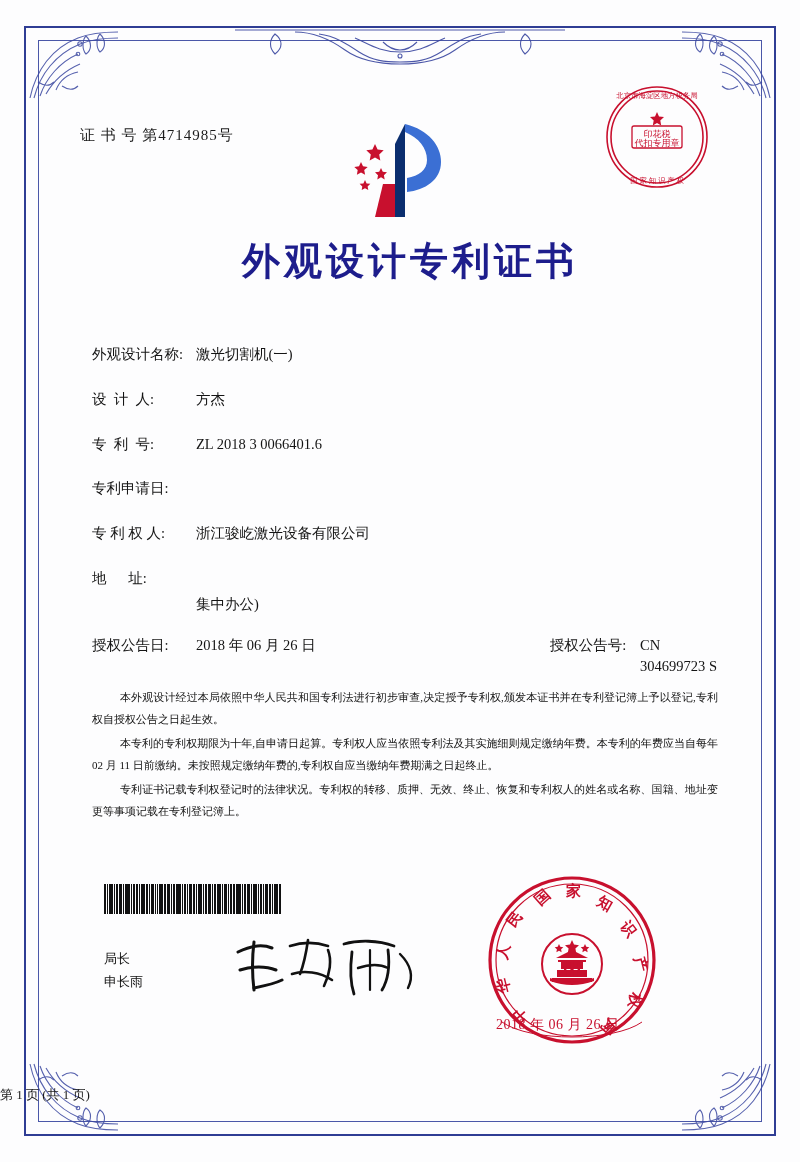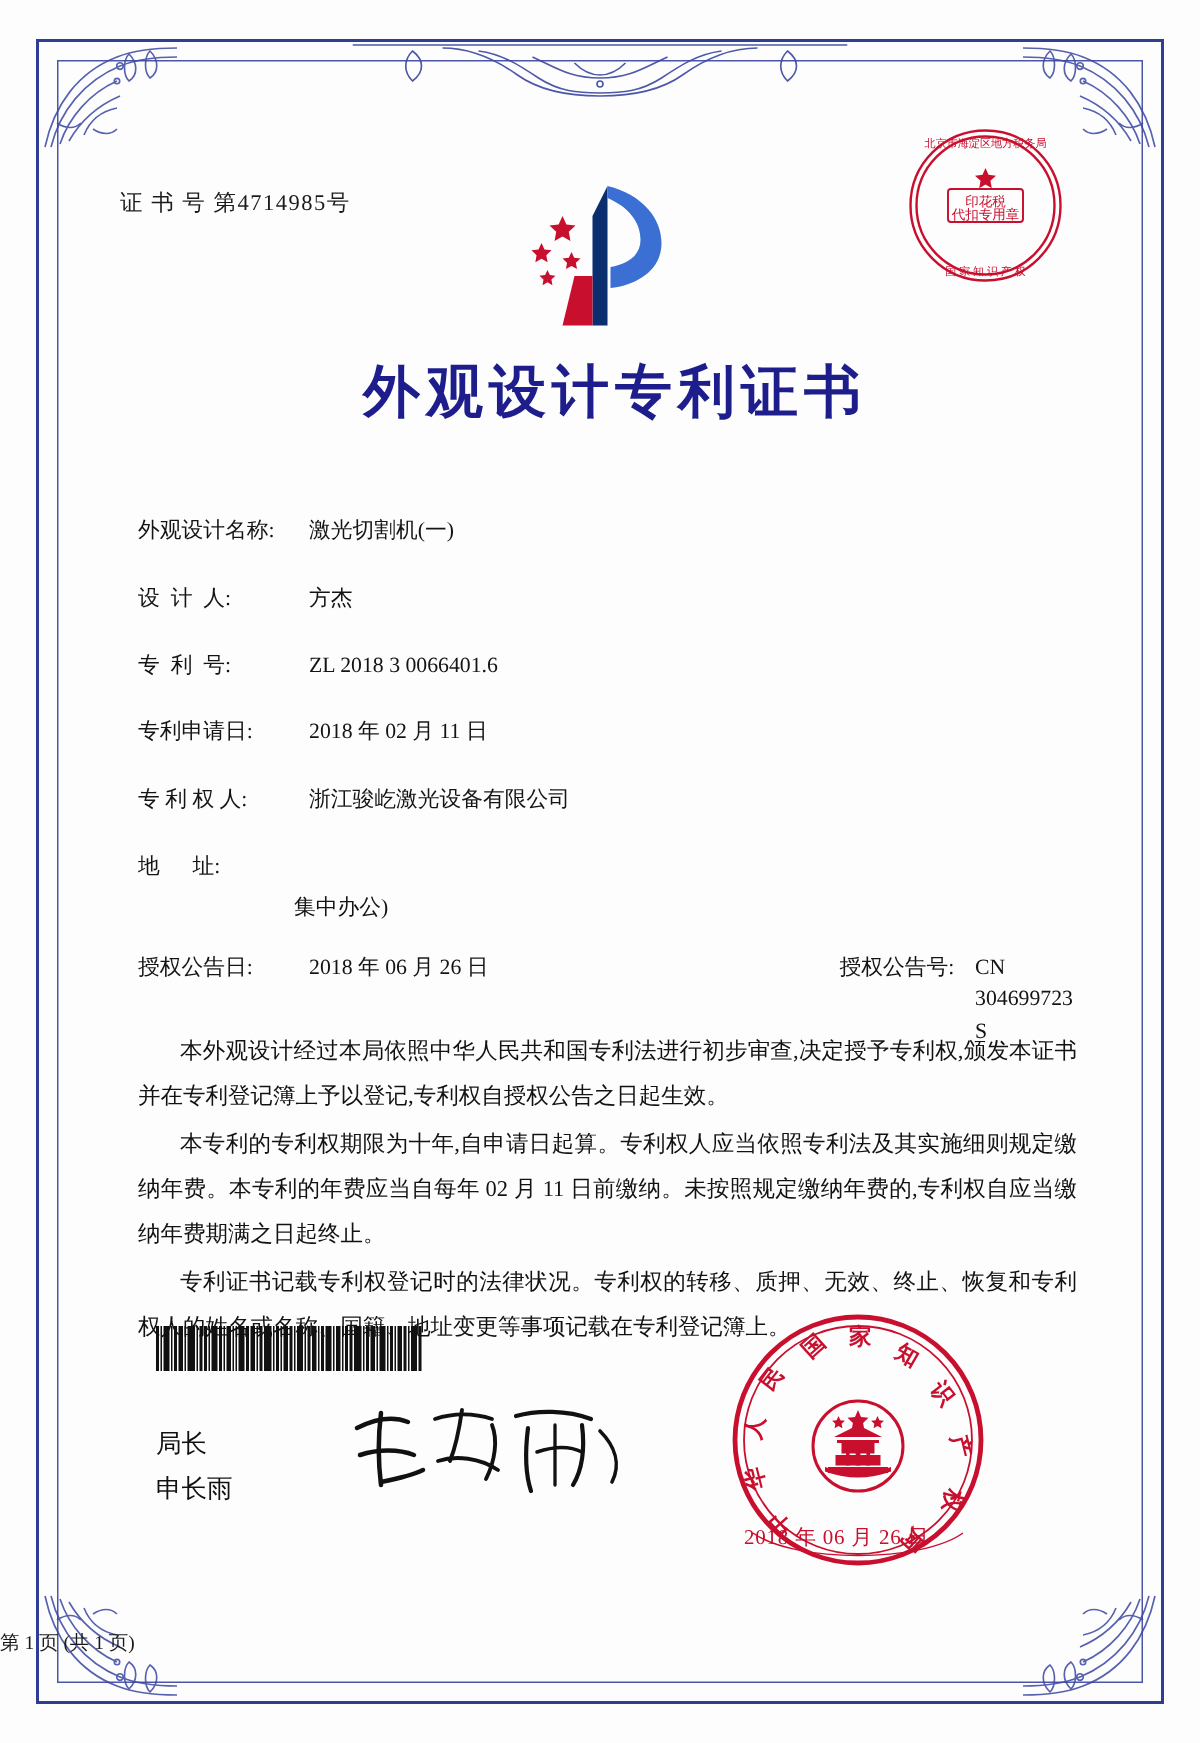--- a/index.html
+++ b/index.html
@@ -111,21 +111,20 @@
     line-height: 1.5;
   }
   .field-label {
     flex: 0 0 104px;
     letter-spacing: 0px;
     white-space: pre;
   }
   .field-value {
     flex: 1 1 auto;
     word-break: break-word;
-    margin-left: 10px;
   }
   .field-row.two-col .field-value { flex: 0 0 300px; }
   .field-row .label2 {
     flex: 0 0 104px;
     text-align: center;
     padding-left: 40px;
     white-space: pre;
   }
   .field-row .value2 { flex: 1 1 auto; }
   .addr-cont {
@@ -134,21 +133,21 @@
     margin-bottom: 21px;
     font-size: 14.5px;
   }
 
   
   .body-text {
     position: absolute;
     left: 92px;
     right: 82px;
     top: 686px;
-    font-size: 15px;
+    font-size: 11px;
     line-height: 2.0;
     color: #121212;
     text-align: justify;
   }
   .body-text p {
     margin: 0 0 2px 0;
     text-indent: 28px;
   }
 
   
@@ -166,21 +165,21 @@
     height: 100%;
     background: #111;
     margin-right: 1px;
   }
 
   
   .sign-block {
     position: absolute;
     left: 104px;
     top: 948px;
-    font-size: 17px;
+    font-size: 13px;
     line-height: 1.75;
     color: #111;
   }
   .signature {
     position: absolute;
     left: 228px;
     top: 930px;
     width: 200px;
     height: 74px;
     color: #111;
@@ -343,21 +342,20 @@
       <div class="field-value">方杰</div>
     </div>
 
     <div class="field-row">
       <div class="field-label">专  利  号:</div>
       <div class="field-value">ZL 2018 3 0066401.6</div>
     </div>
 
     <div class="field-row">
       <div class="field-label">专利申请日:</div>
-      <div class="field-value">2018 年 02 月 11 日</div>
     </div>
 
     <div class="field-row">
       <div class="field-label">专 利 权 人:</div>
       <div class="field-value">浙江骏屹激光设备有限公司</div>
     </div>
 
     <div class="field-row">
       <div class="field-label">地      址:</div>
     </div>

